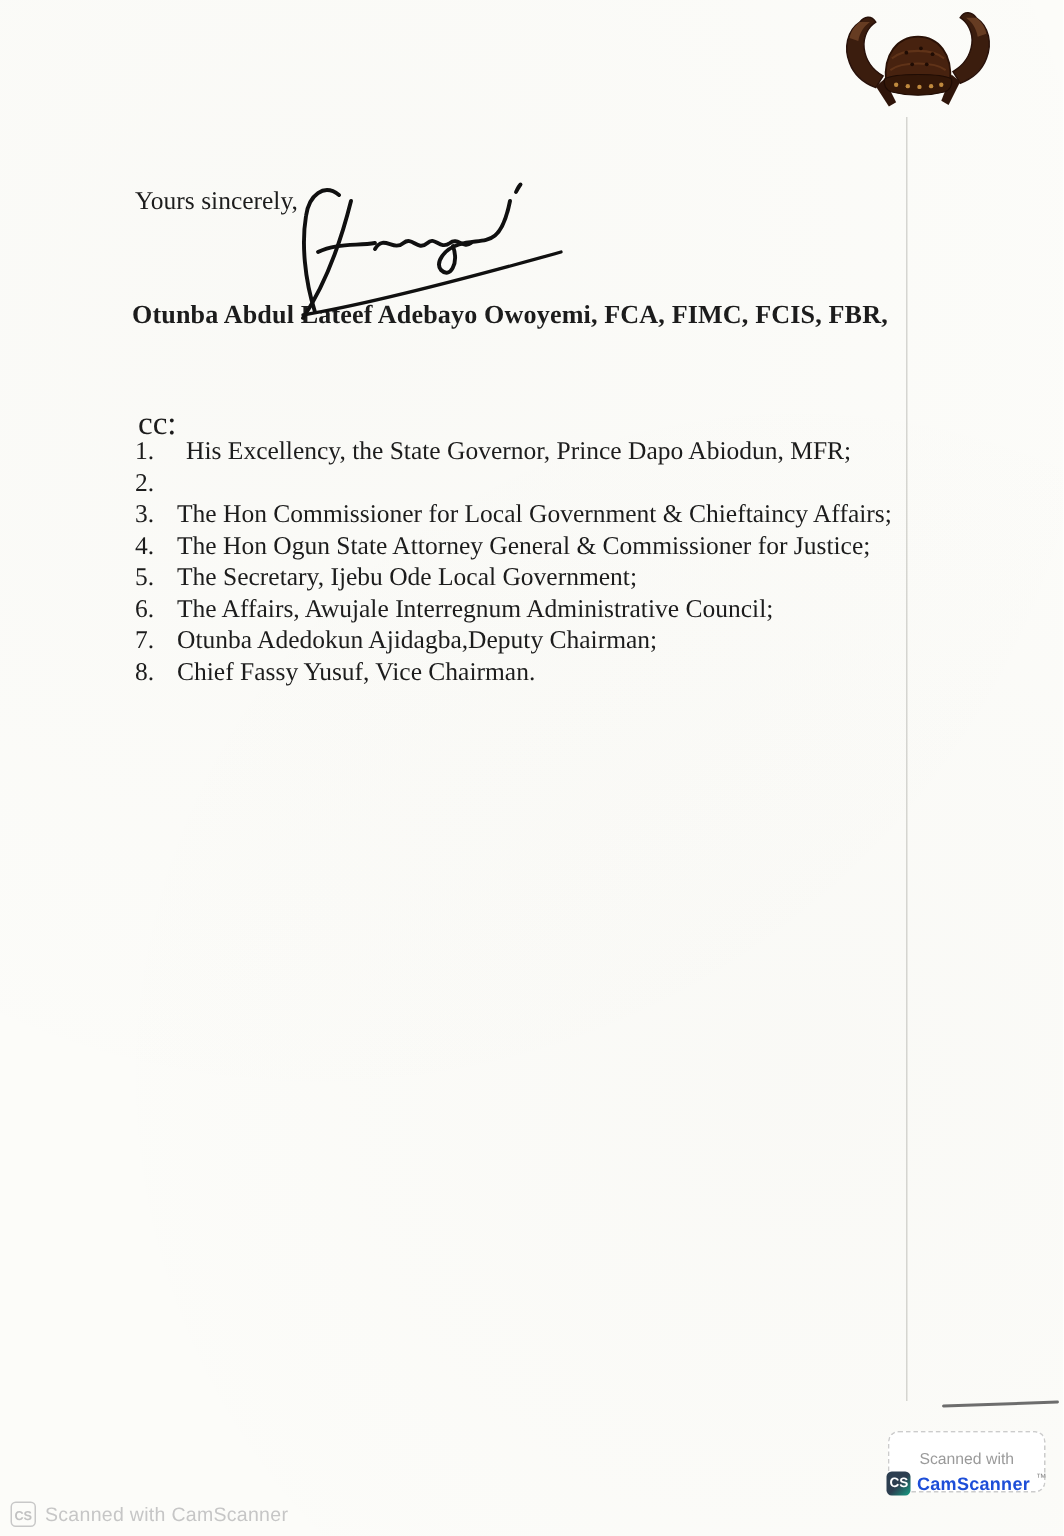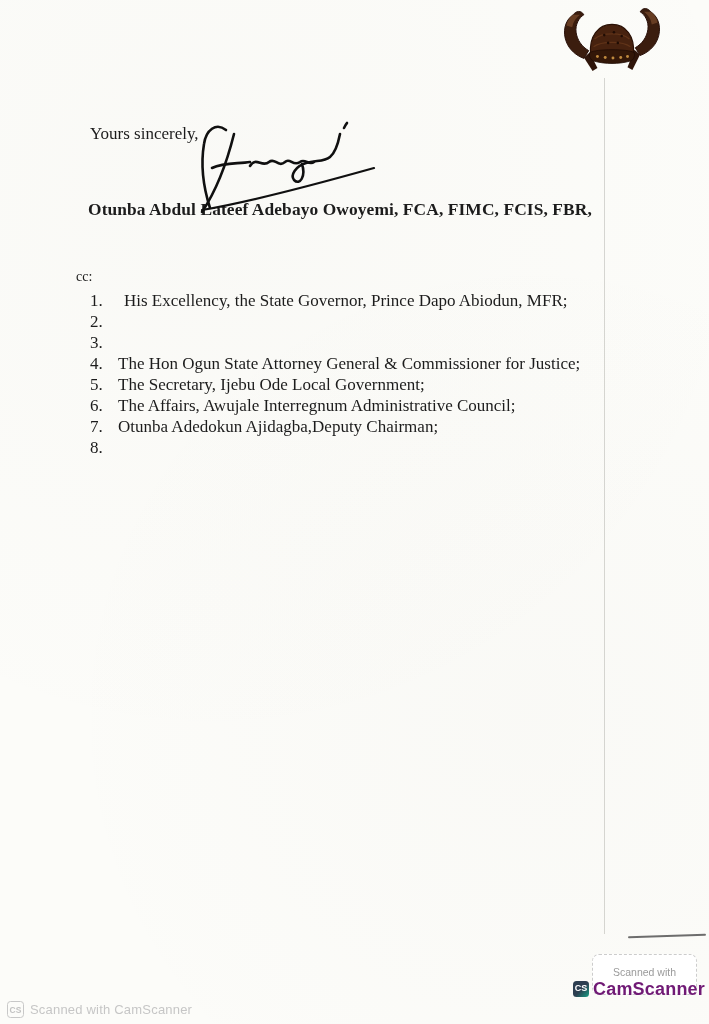--- a/index.html
+++ b/index.html
@@ -22,42 +22,42 @@
   .page-edge{
     position:absolute;left:628px;top:935px;width:78px;height:2px;
     background:#4a4a4a;opacity:.8;transform:rotate(-2deg);border-radius:1px;
   }
   
   .emblem{position:absolute;left:556px;top:6px;width:112px;height:66px;}
   
   .closing{position:absolute;left:90px;top:124px;font-size:17px;}
   .signature-svg{position:absolute;left:166px;top:110px;width:215px;height:110px;z-index:3;}
   .signatory{position:absolute;left:88px;top:198px;font-weight:bold;font-size:17.4px;line-height:22.5px;white-space:nowrap;letter-spacing:.1px;}
-  .cc-label{position:absolute;left:76px;top:269px;font-size:14px;}
+  .cc-label{position:absolute;left:92px;top:269px;font-size:22px;}
   .cc-list{position:absolute;left:90px;top:291px;font-size:17px;}
   .cc-row{display:flex;height:21px;align-items:baseline;white-space:nowrap;}
   .cc-num{width:28px;flex:0 0 28px;}
   .cc-row:first-child .cc-text{padding-left:6px;text-align:center;}
   
   .badge{
     position:absolute;left:592px;top:954px;width:105px;height:41px;
     background:#ffffff;border:1px dashed #cccccc;border-radius:7px;
     display:flex;flex-direction:column;align-items:center;justify-content:center;
     gap:2px;font-family:"Liberation Sans","DejaVu Sans",sans-serif;
     box-sizing:border-box;z-index:4;
   }
   .badge-top{font-size:10.5px;color:#9a9a9a;line-height:1;margin-top:16px;}
   .badge-bottom{display:flex;align-items:center;gap:4px;line-height:1;}
   .cs-logo{
     width:16px;height:16px;border-radius:3.5px;
     background:linear-gradient(135deg,#2c3e50 52%,#16a085);
     color:#ffffff;font-size:9px;font-weight:bold;
     display:flex;align-items:center;justify-content:center;
   }
-  .cam-text{font-size:18px;font-weight:600;color:#701a75;letter-spacing:.2px;}
+  .cam-text{font-size:12px;font-weight:600;color:#1d4ed8;letter-spacing:.2px;}
   .badge-tm{font-size:7px;color:#8a8a8a;align-self:flex-start;line-height:1;margin-top:1px;}
   
   .footer-mark{
     position:absolute;left:7px;top:1001px;
     display:flex;align-items:center;gap:6px;
     font-family:"Liberation Sans","DejaVu Sans",sans-serif;z-index:4;
   }
   .cs-outline{
     width:15px;height:15px;border:1.5px solid #c8c8c8;border-radius:3.5px;
     color:#c2c2c2;font-size:8.5px;font-weight:bold;
@@ -119,39 +119,41 @@
   <div class="cc-list">
     <div class="cc-row">
       <span class="cc-num">1.</span>
       <span class="cc-text">His Excellency, the State Governor, Prince Dapo Abiodun, MFR;</span>
     </div>
     <div class="cc-row">
       <span class="cc-num">2.</span>
     </div>
     <div class="cc-row">
       <span class="cc-num">3.</span>
+      <span class="cc-text">The Hon Commissioner for Local Government &amp; Chieftaincy Affairs;</span>
     </div>
     <div class="cc-row">
       <span class="cc-num">4.</span>
       <span class="cc-text">The Hon Ogun State Attorney General &amp; Commissioner for Justice;</span>
     </div>
     <div class="cc-row">
       <span class="cc-num">5.</span>
       <span class="cc-text">The Secretary, Ijebu Ode Local Government;</span>
     </div>
     <div class="cc-row">
       <span class="cc-num">6.</span>
       <span class="cc-text">The Affairs, Awujale Interregnum Administrative Council;</span>
     </div>
     <div class="cc-row">
       <span class="cc-num">7.</span>
       <span class="cc-text">Otunba Adedokun Ajidagba,Deputy Chairman;</span>
     </div>
     <div class="cc-row">
       <span class="cc-num">8.</span>
+      <span class="cc-text">Chief Fassy Yusuf, Vice Chairman.</span>
     </div>
   </div>
 
   <div class="crease"></div>
   <div class="page-edge"></div>
 
   <div class="badge">
     <div class="badge-top">Scanned with</div>
     <div class="badge-bottom">
       <span class="cs-logo">CS</span>

